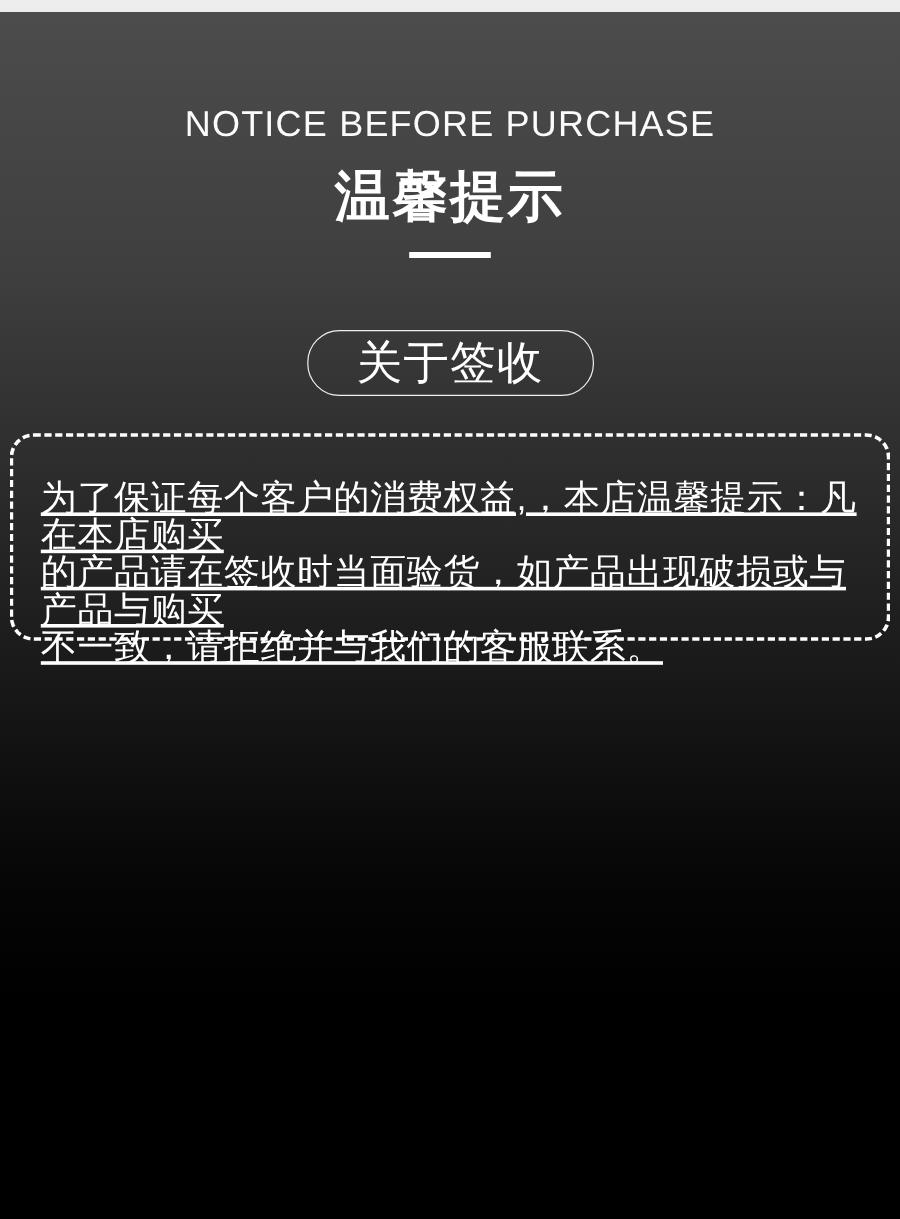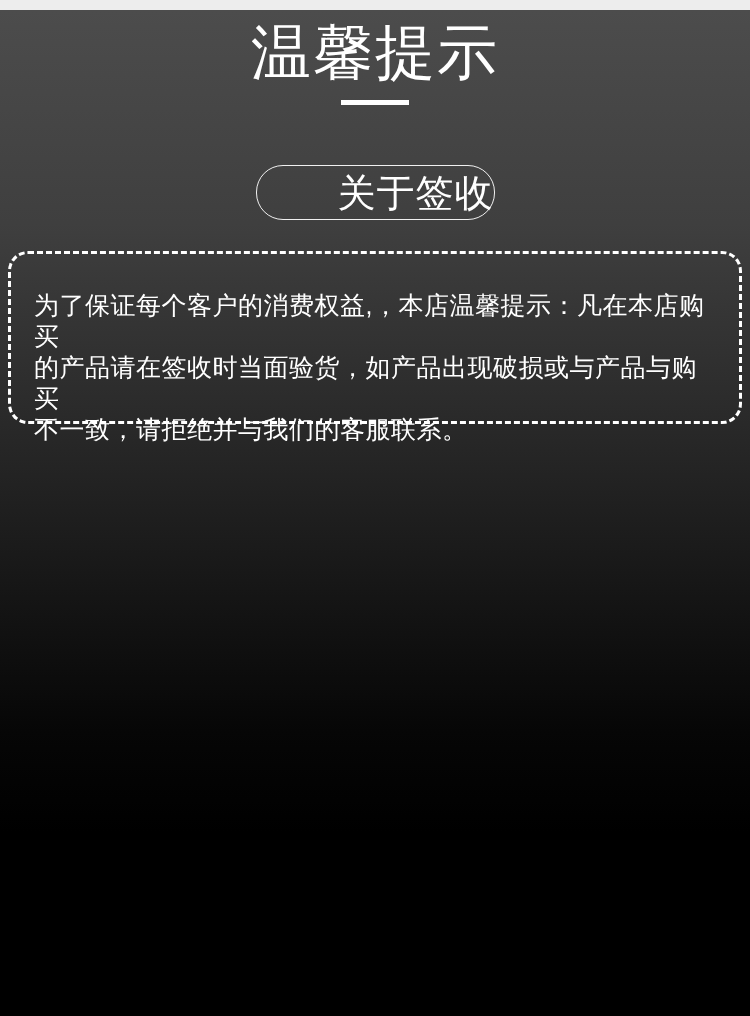--- a/index.html
+++ b/index.html
@@ -32,22 +32,22 @@
     color: #fbfbfb;
     font-size: 30px;
     font-weight: 500;
     letter-spacing: 1px;
     line-height: 32px;
   }
   .cn-title {
     margin-top: 10px;
     text-align: center;
     color: #ffffff;
-    font-size: 60px;
-    font-weight: 400;
+    font-size: 46px;
+    font-weight: 700;
     letter-spacing: 2px;
     line-height: 66px;
   }
   .title-divider {
     width: 68px;
     height: 5px;
     background: #ffffff;
     margin: 14px auto 0;
   }
   .tagline {
@@ -69,47 +69,49 @@
     border: 1px solid rgba(255,255,255,0.92);
     border-radius: 27px;
     color: #ffffff;
     font-family: inherit;
     font-size: 38px;
     line-height: 52px;
     text-align: center;
     letter-spacing: 1px;
     cursor: pointer;
   }
-  .pill-button.receipt { margin-top: 60px; text-align: right; }
+  .pill-button.receipt { margin-top: 60px; }
   .pill-button.refund  { margin-top: 72px; }
   .dashed-box {
     width: 734px;
     height: 173px;
     margin: 0 auto;
     border: 3px dashed #ffffff;
     border-radius: 20px;
     padding: 36px 23px 0 23px;
   }
   .dashed-box.receipt { margin-top: 31px; }
   .dashed-box.refund  { margin-top: 28px; }
   .dashed-box p {
     color: #ffffff;
-    font-size: 25px;
+    font-size: 30px;
     line-height: 31px;
     letter-spacing: 0.5px;
     white-space: pre-line;
+    text-decoration: underline;
   }
 </style>
 </head>
 <body>
 
 <div class="page">
 
   <div class="top-strip"></div>
 
+  <div class="en-title">NOTICE BEFORE PURCHASE</div>
 
   <div class="cn-title">温馨提示</div>
 
   <div class="title-divider"></div>
 
 
   <button class="pill-button receipt">关于签收</button>
 
   <div class="dashed-box receipt">
     <p>为了保证每个客户的消费权益,，本店温馨提示：凡在本店购买

